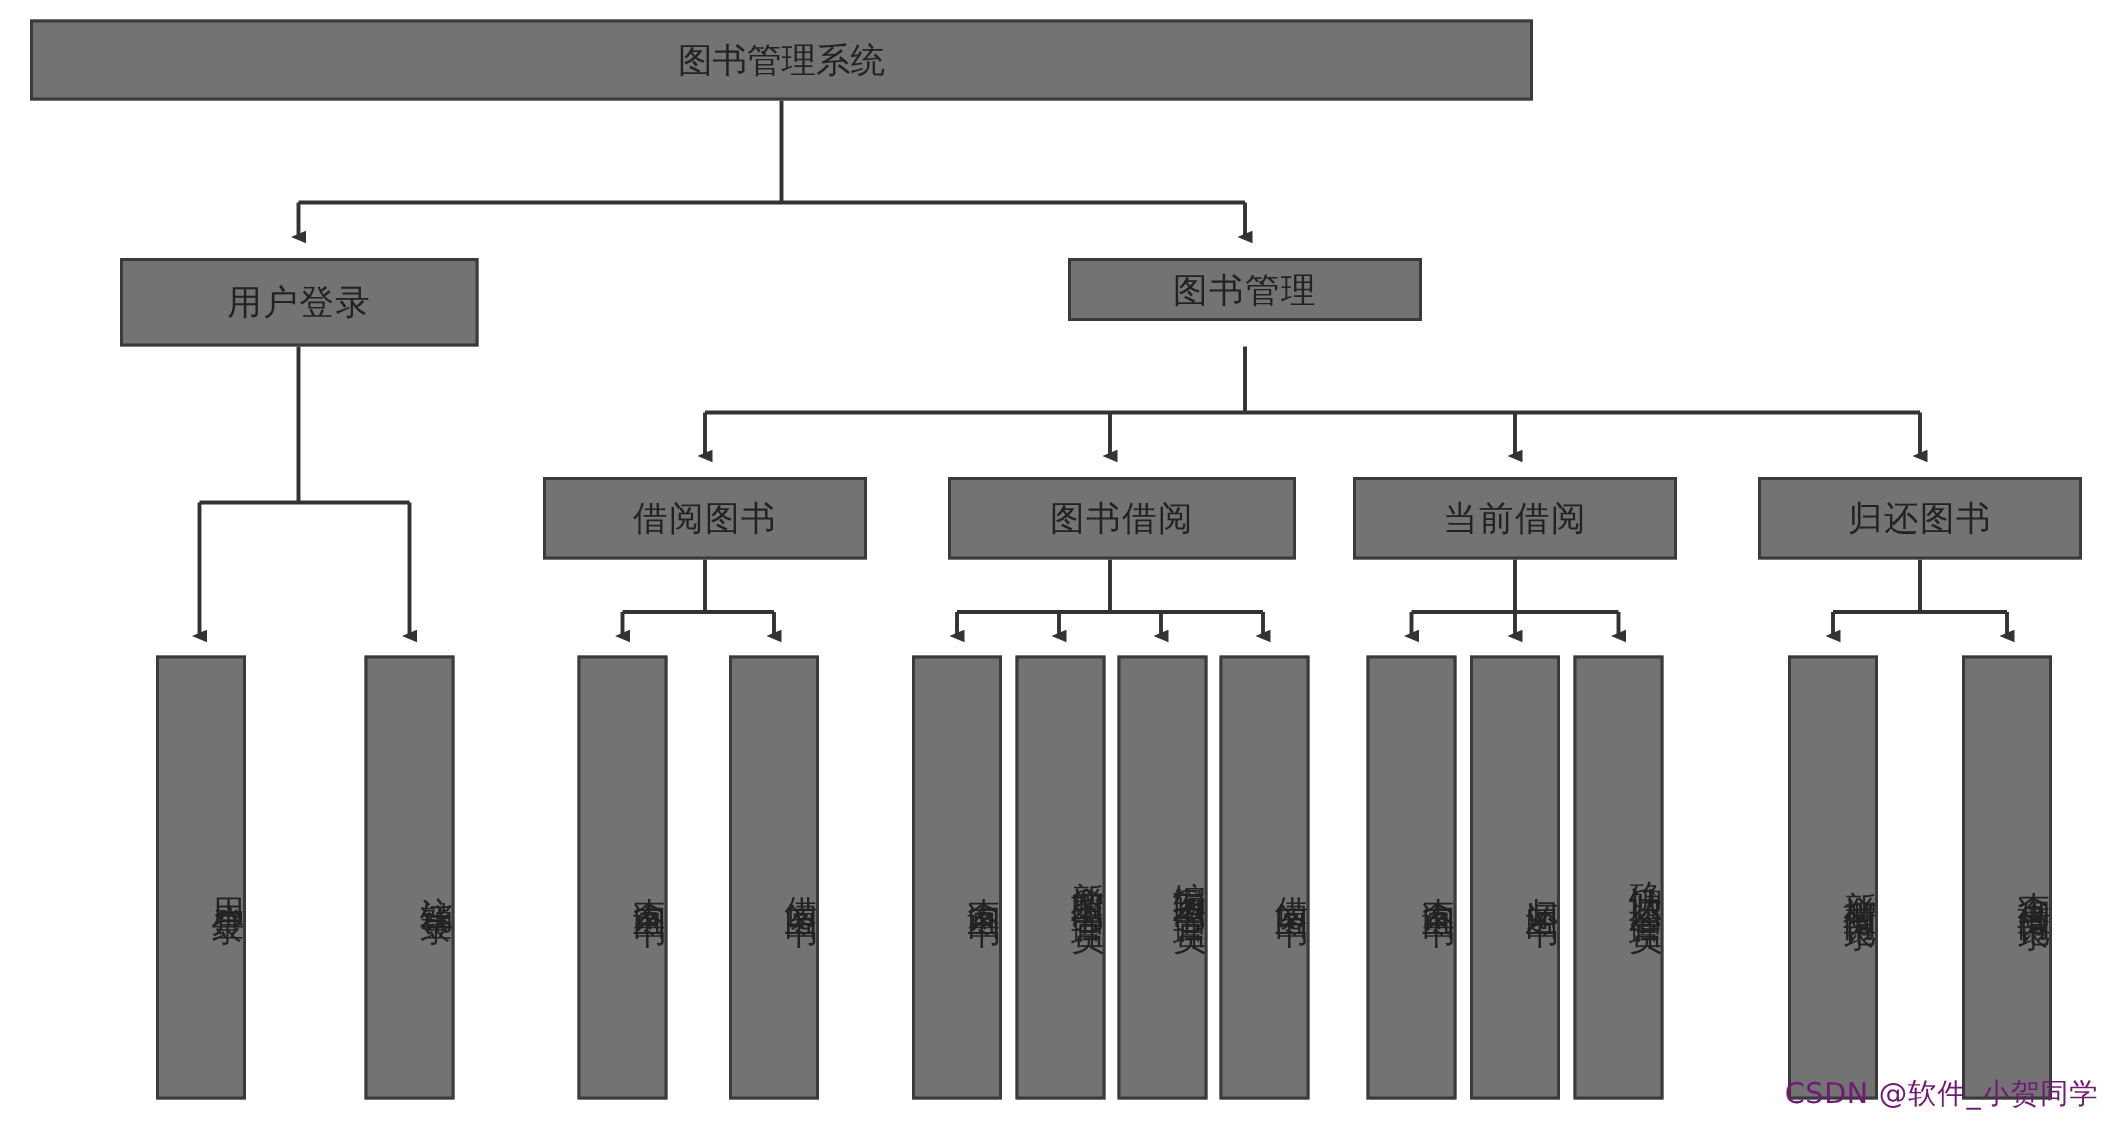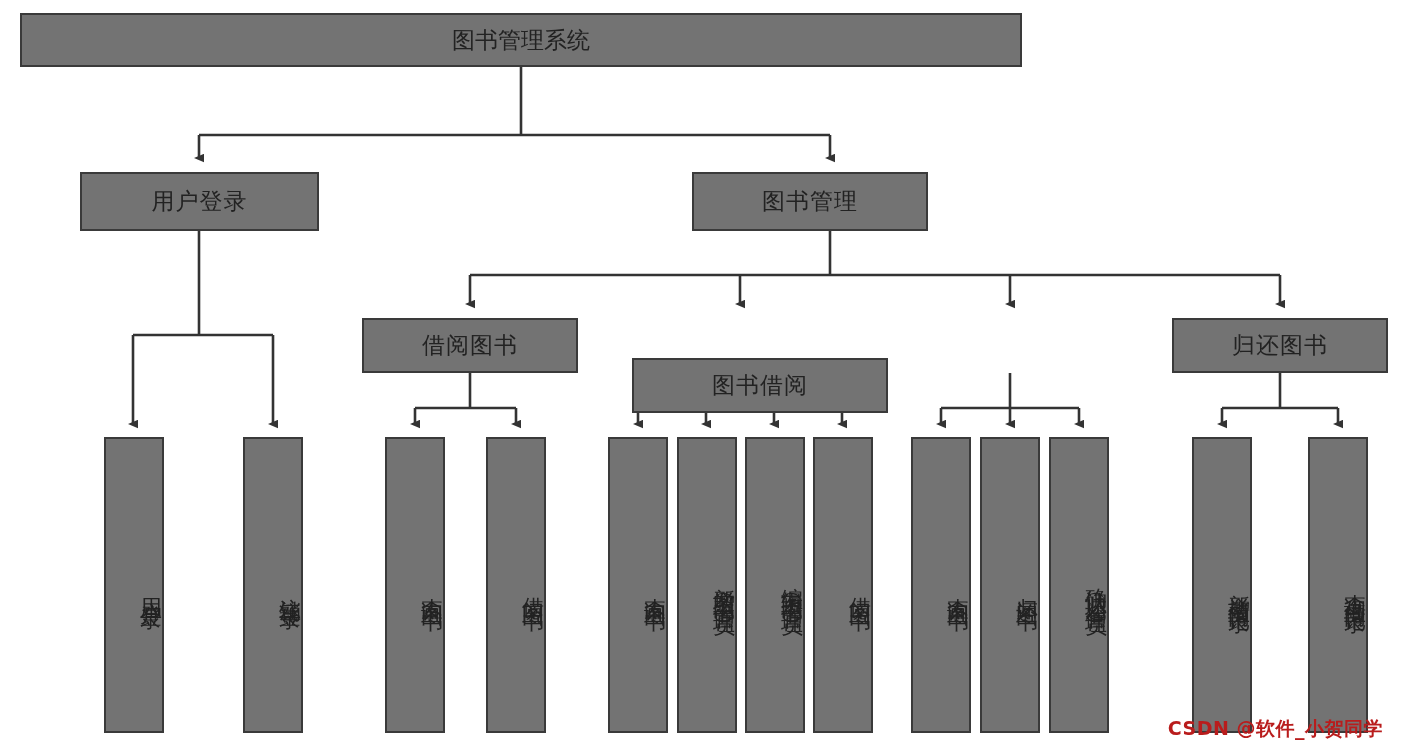--- a/index.html
+++ b/index.html
@@ -24,25 +24,24 @@
     font-size:22px;
     writing-mode:vertical-rl;
     text-orientation:upright;
     letter-spacing:4px;
     padding-top:6px;
     align-items:flex-start;
     justify-content:center;
     line-height:1.0;
   }
   .watermark{
-    position:absolute;right:22px;bottom:5px;
-    font-size:19px;color:#b91c1c;
+    position:absolute;right:6px;bottom:5px;
+    font-size:19px;color:#701a75;
     white-space:nowrap;letter-spacing:0.5px;
     font-family:"DejaVu Sans","Liberation Sans",sans-serif;
-    font-weight:bold;
   }
 </style>
 </head>
 <body>
 
 <div id="diagram">
 
   <svg class="connectors" viewBox="0 0 1405 747" xmlns="http://www.w3.org/2000/svg">
     <defs>
       <marker id="arrow" markerWidth="10" markerHeight="10" refX="4.2" refY="5" orient="auto" markerUnits="userSpaceOnUse">
@@ -89,24 +88,25 @@
       <path d="M1280,373 L1280,408"></path>
       <path d="M1222,408 L1338,408"></path>
       <path d="M1222,408 L1222,424" marker-end="url(#arrow)"></path>
       <path d="M1338,408 L1338,424" marker-end="url(#arrow)"></path>
     </g>
   </svg>
 
   <div class="node root" style="left:20px;top:13px;width:1002px;height:54px;">图书管理系统</div>
 
   <div class="node h" style="left:80px;top:172px;width:239px;height:59px;">用户登录</div>
-  <div class="node h" style="left:692px;top:172px;width:236px;height:59px;">图书管理</div>
+  <div class="node h" style="left:712px;top:172px;width:236px;height:42px;">图书管理</div>
 
   <div class="node h" style="left:362px;top:318px;width:216px;height:55px;">借阅图书</div>
-  <div class="node h" style="left:632px;top:318px;width:256px;height:55px;margin-top:40px;">图书借阅</div>
+  <div class="node h" style="left:632px;top:318px;width:232px;height:55px;">图书借阅</div>
+  <div class="node h" style="left:902px;top:318px;width:216px;height:55px;">当前借阅</div>
   <div class="node h" style="left:1172px;top:318px;width:216px;height:55px;">归还图书</div>
 
   <div class="node v" style="left:104px;top:437px;width:60px;height:296px;">用户登录</div>
   <div class="node v" style="left:243px;top:437px;width:60px;height:296px;">注销登录</div>
 
   <div class="node v" style="left:385px;top:437px;width:60px;height:296px;">查询图书</div>
   <div class="node v" style="left:486px;top:437px;width:60px;height:296px;">借阅图书</div>
 
   <div class="node v" style="left:608px;top:437px;width:60px;height:296px;">查询图书</div>
   <div class="node v" style="left:677px;top:437px;width:60px;height:296px;">新增图书（管理员）</div>

